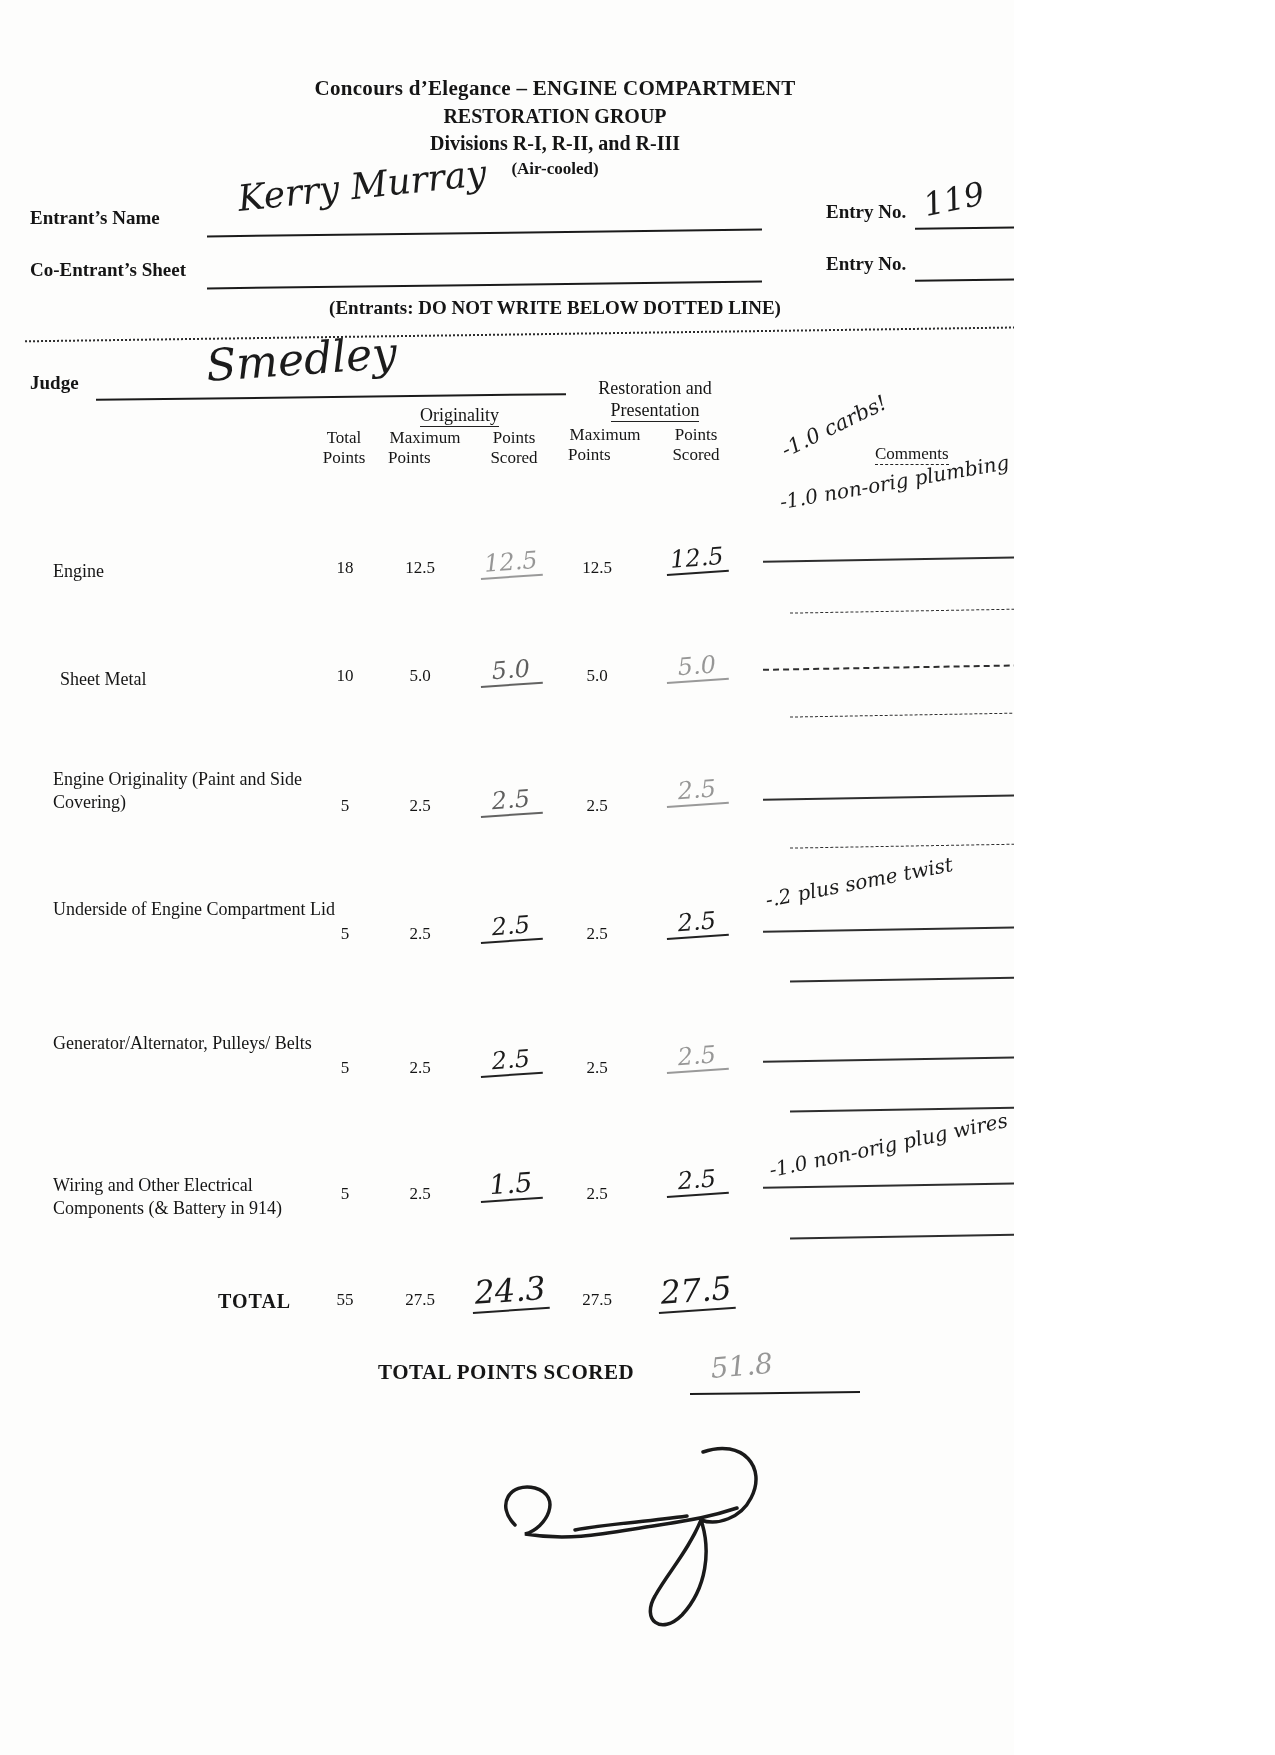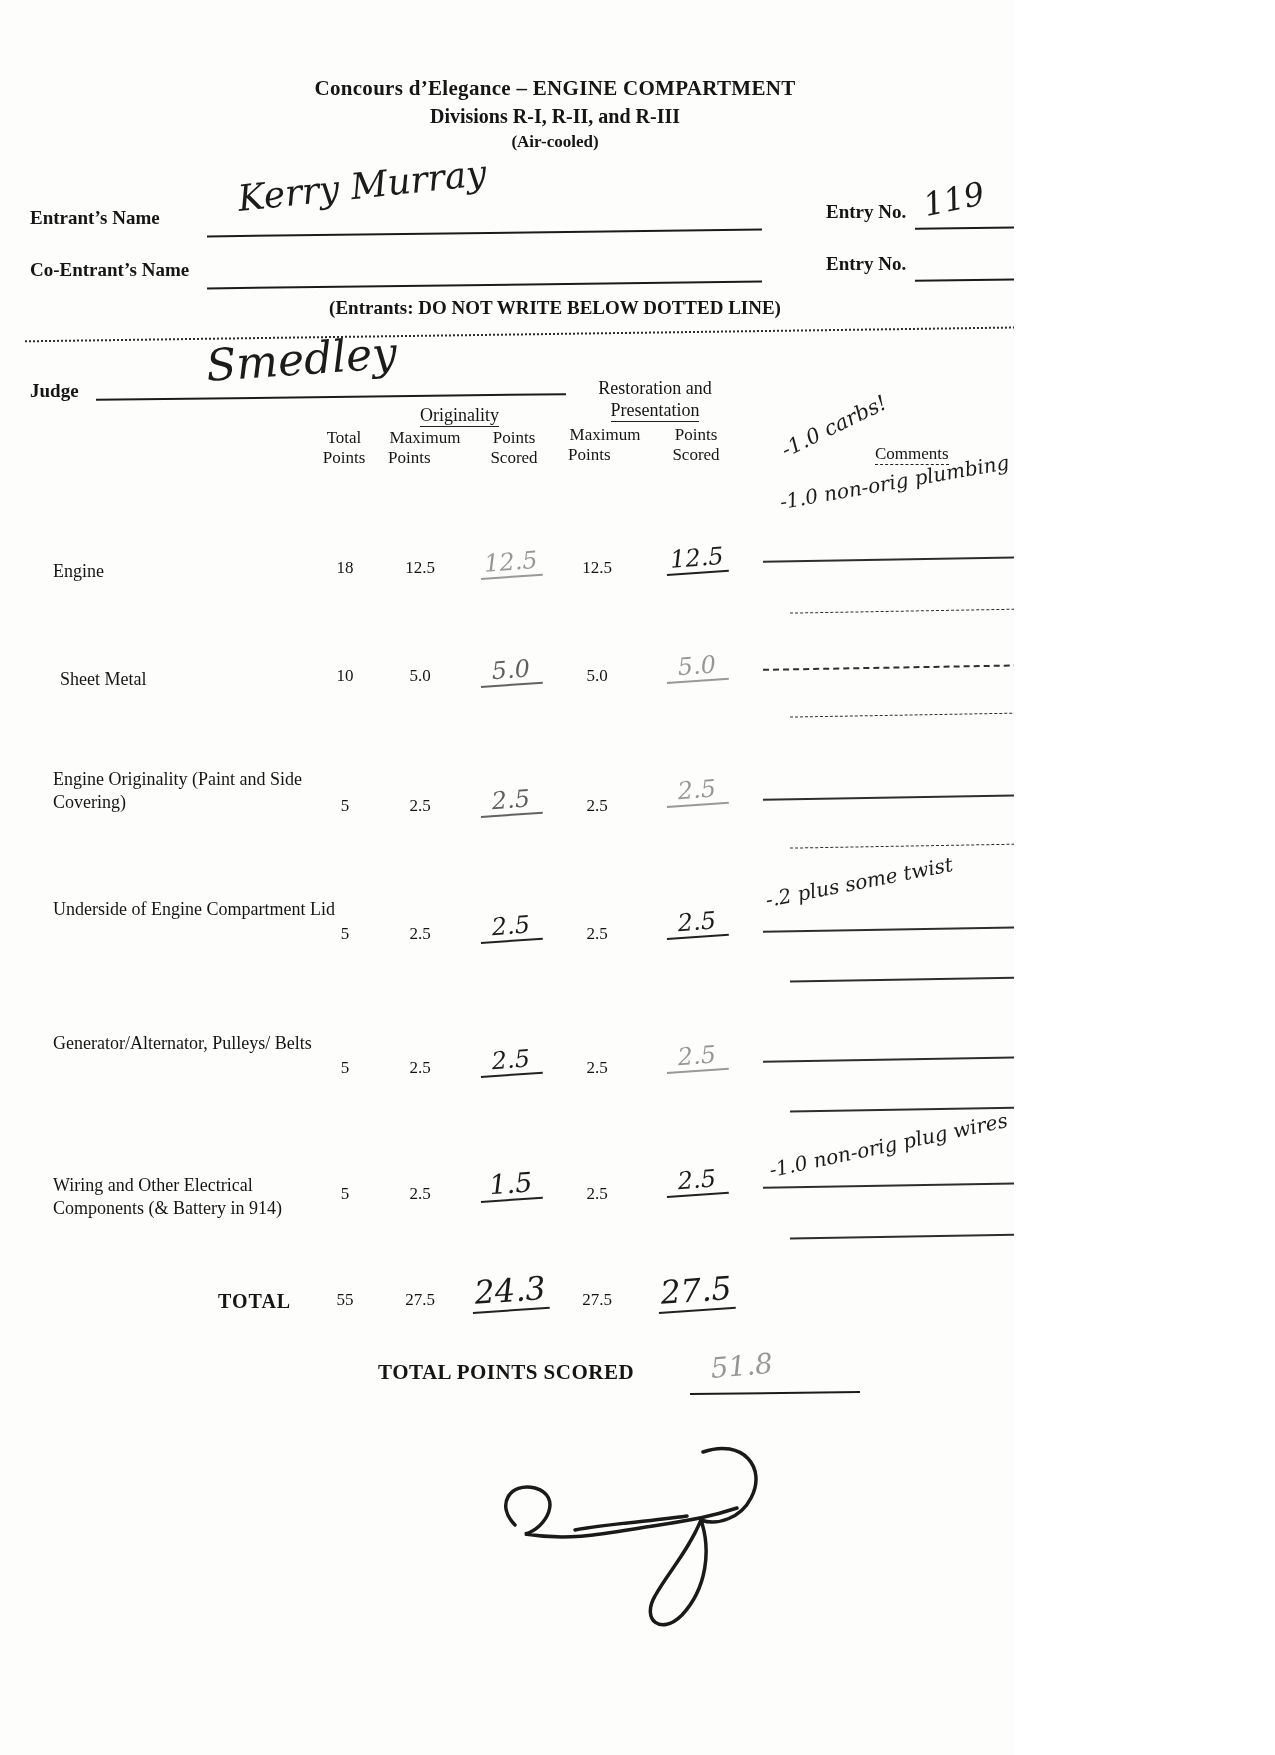--- a/index.html
+++ b/index.html
@@ -45,43 +45,44 @@
   .underlined-head{border-bottom:1.6px solid #222;padding-bottom:1px;}
   svg{display:block;}
 </style>
 </head>
 <body>
 
 <div id="page">
 
   <div class="abs center" style="left:150px;top:76px;width:810px;">
     <div class="b title1">Concours d’Elegance – ENGINE COMPARTMENT</div>
+    <div class="b title2" style="margin-top:4px;">RESTORATION GROUP</div>
     <div class="b title3" style="margin-top:4px;">Divisions R-I, R-II, and R-III</div>
     <div class="b title4" style="margin-top:4px;">(Air-cooled)</div>
   </div>
 
   <div class="abs lbl" style="left:30px;top:207px;">Entrant’s Name</div>
   <div class="fieldline" style="left:207px;top:232px;width:555px;"></div>
   <div class="abs hw" style="left:240px;top:178px;font-size:36px;transform:rotate(-6deg);">Kerry Murray</div>
 
   <div class="abs lbl" style="left:826px;top:201px;">Entry No.</div>
   <div class="fieldline" style="left:915px;top:227px;width:107px;"></div>
   <div class="abs hw" style="left:928px;top:186px;font-size:32px;transform:rotate(-12deg);">119</div>
 
-  <div class="abs lbl" style="left:30px;top:259px;">Co-Entrant’s Name</div>
+  <div class="abs lbl" style="left:30px;top:259px;">Co-Entrant’s Sheet</div>
   <div class="fieldline" style="left:207px;top:284px;width:555px;"></div>
 
   <div class="abs lbl" style="left:826px;top:253px;">Entry No.</div>
   <div class="fieldline" style="left:915px;top:279px;width:107px;"></div>
 
   <div class="abs center b" style="left:150px;top:297px;width:810px;font-size:19px;">(Entrants: DO NOT WRITE BELOW DOTTED LINE)</div>
 
   <div class="dotline" style="left:25px;top:333px;width:1050px;"></div>
 
-  <div class="abs lbl" style="left:30px;top:380px;">Judge</div>
+  <div class="abs lbl" style="left:30px;top:372px;">Judge</div>
   <div class="fieldline" style="left:96px;top:396px;width:470px;"></div>
   <div class="abs hw" style="left:208px;top:340px;font-size:44px;transform:rotate(-4deg);">Smedley</div>
 
   <div class="abs center grouphead" style="left:575px;top:378px;width:160px;">Restoration and</div>
   <div class="abs center grouphead" style="left:575px;top:400px;width:160px;"><span class="underlined-head">Presentation</span></div>
   <div class="abs grouphead" style="left:420px;top:405px;"><span class="underlined-head">Originality</span></div>
 
   <div class="abs colhead center" style="left:318px;top:428px;width:52px;">
     <div>Total</div>
       <div>Points</div>

